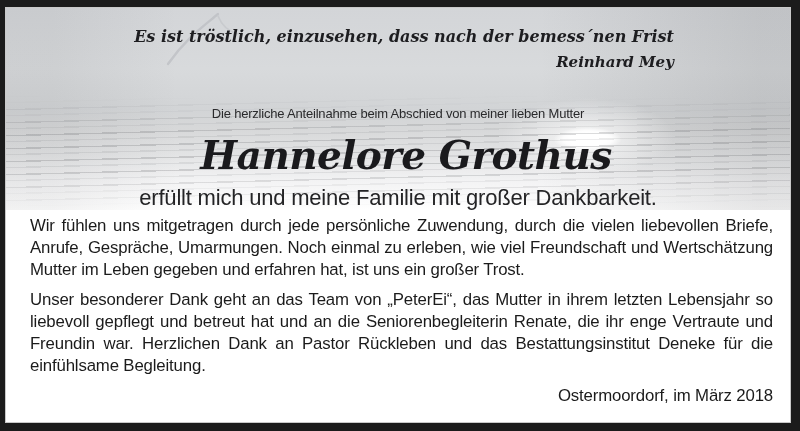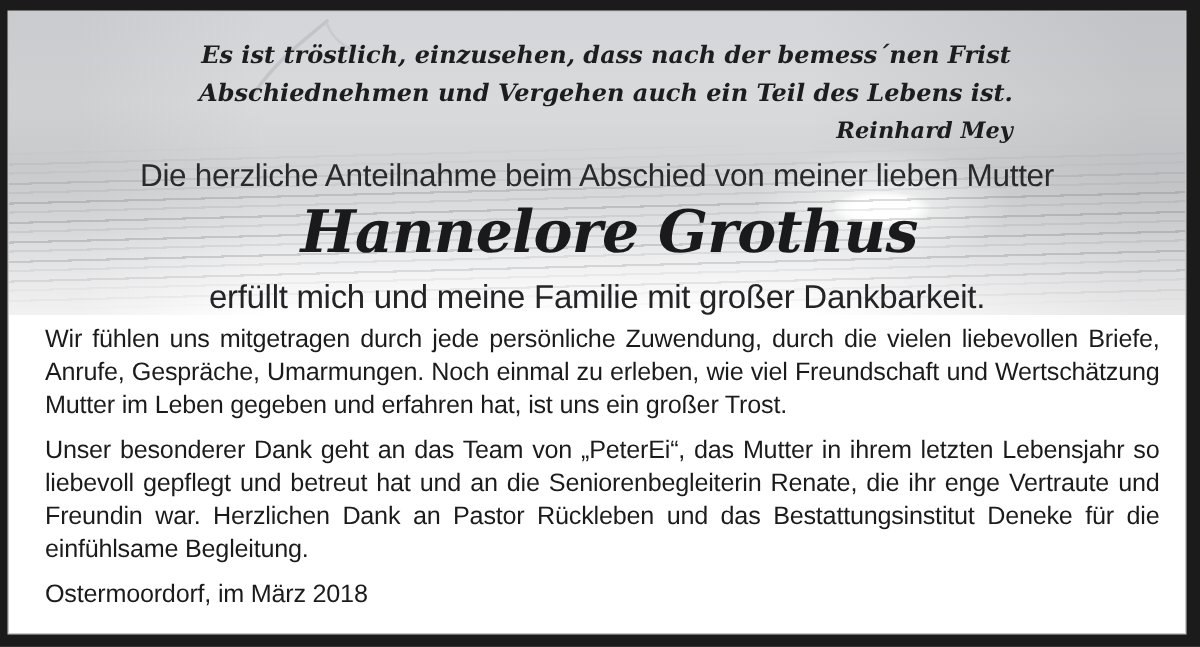--- a/index.html
+++ b/index.html
@@ -41,61 +41,60 @@
   .quote-line{
     font-family:"DejaVu Serif",serif;font-style:italic;font-weight:700;
     font-size:16px;line-height:25px;color:#1d1d20;white-space:nowrap;
   }
   .quote-attr{
     font-family:"DejaVu Serif",serif;font-style:italic;font-weight:700;
     font-size:15px;line-height:24px;color:#1d1d20;text-align:right;margin-top:1px;
   }
   .intro{
     position:absolute;top:98px;left:0;right:0;text-align:center;
-    font-size:21px;color:#2a2a2c;letter-spacing:-.2px;
+    font-size:13px;color:#2a2a2c;letter-spacing:-.2px;
   }
   .name{
     position:absolute;top:124px;left:16px;right:0;text-align:center;
     font-family:"DejaVu Serif",serif;font-style:italic;font-weight:700;
     font-size:39px;color:#1a1a1d;letter-spacing:-.5px;
   }
   .gratitude{
     position:absolute;top:177px;left:0;right:0;text-align:center;
     font-size:22px;color:#242426;letter-spacing:-.2px;
   }
   
   .bodytext{
     position:absolute;left:24px;right:17px;top:207px;
   }
   .bodytext p{
     margin:0 0 8px 0;
     font-size:16.8px;line-height:22px;letter-spacing:-.15px;
     color:#1b1b1b;text-align:justify;hyphens:auto;-webkit-hyphens:auto;
   }
-  .closing{ text-align:left;margin-top:2px; }
+  .closing{ text-align:right;margin-top:2px; }
   .closing .place{font-size:16.8px;line-height:22px;color:#1b1b1b;letter-spacing:-.15px;}
   .closing .family{font-size:16.8px;line-height:22px;color:#111;font-weight:700;letter-spacing:-.15px;}
 </style>
 </head>
 <body>
 
 <div class="stage">
   <div class="card">
 
     <div class="photo">
       <div class="waves"></div>
       <svg class="bird" width="110" height="66" viewBox="0 0 110 66">
         <path d="M84 2 C70 14, 52 26, 34 52" stroke="#b9bbc0" stroke-width="2.4" fill="none" stroke-linecap="round"></path>
         <path d="M84 4 C88 14, 96 20, 104 22" stroke="#c3c5c9" stroke-width="1.8" fill="none" stroke-linecap="round"></path>
       </svg>
 
       <div class="quote">
         <div class="quote-inner">
           <div class="quote-line">Es ist tröstlich, einzusehen, dass nach der bemess´nen Frist</div>
-          <div class="quote-line">Abschiednehmen und Vergehen auch ein Teil des Lebens ist.</div>
           <div class="quote-attr">Reinhard Mey</div>
         </div>
       </div>
 
       <div class="intro">Die herzliche Anteilnahme beim Abschied von meiner lieben Mutter</div>
 
       <div class="name">Hannelore Grothus</div>
 
       <div class="gratitude">erfüllt mich und meine Familie mit großer Dankbarkeit.</div>
     </div>

